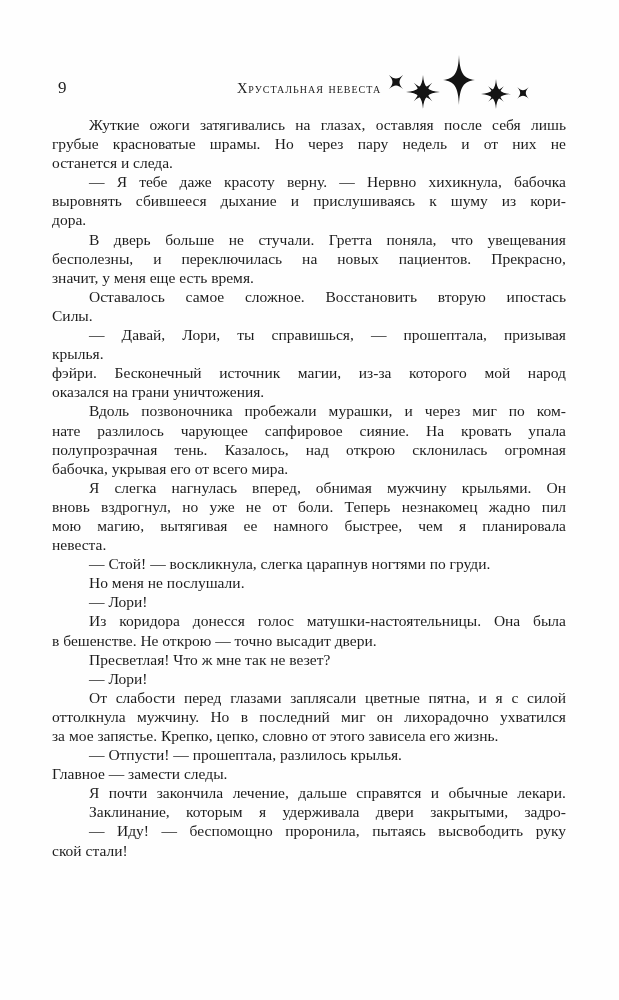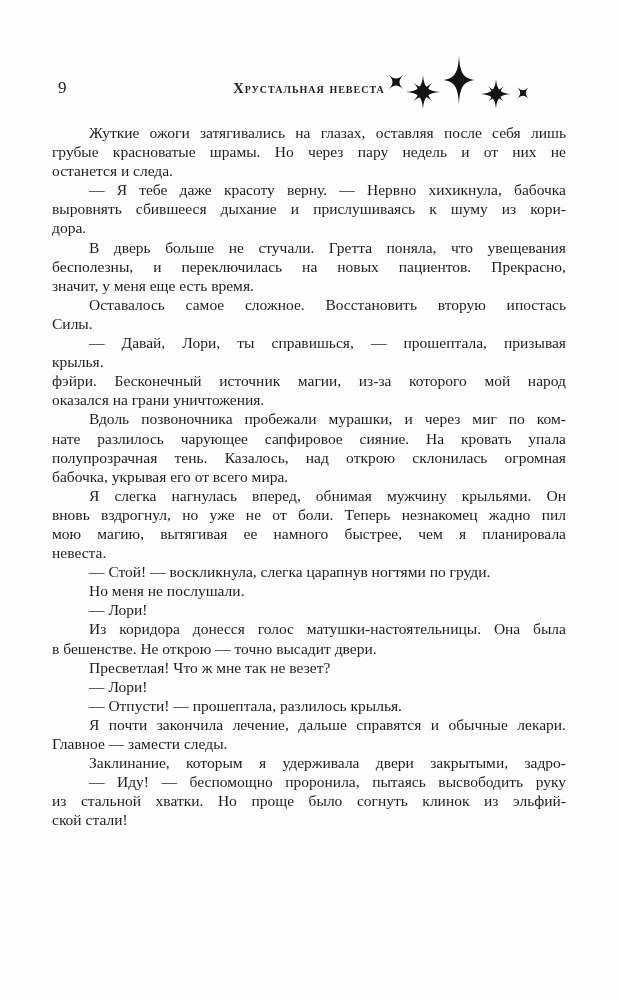--- a/index.html
+++ b/index.html
@@ -29,38 +29,38 @@
     font-size: 17px;
     line-height: 20px;
   }
   .running-title {
     position: absolute;
     left: 0;
     right: 0;
     top: 1px;
     text-align: center;
     font-variant: small-caps;
-    font-weight: bold;
+    font-weight: normal;
     font-size: 14.5px;
     letter-spacing: 1px;
     line-height: 18px;
   }
   .stars {
     position: absolute;
     left: 380px;
     top: 45px;
     width: 165px;
     height: 70px;
   }
   .stars path { fill: #141414; }
   
   .body-text {
     position: absolute;
     left: 52px;
-    top: 123px;
+    top: 115px;
     width: 514px;
     font-size: 15.5px;
     line-height: 19.1px;
   }
   .para { margin: 0; }
   .line {
     text-align: justify;
     text-align-last: justify;
     white-space: normal;
   }
@@ -148,29 +148,33 @@
         <div class="line first">Из коридора донесся голос матушки-настоятельницы. Она была</div>
         <div class="line last">в бешенстве. Не открою — точно высадит двери.</div>
       </div>
       <div class="para">
         <div class="line first last">Пресветлая! Что ж мне так не везет?</div>
       </div>
       <div class="para">
         <div class="line first last">— Лори!</div>
       </div>
       <div class="para">
+        <div class="line first">От слабости перед глазами заплясали цветные пятна, и я с силой</div>
+        <div class="line">оттолкнула мужчину. Но в последний миг он лихорадочно ухватился</div>
+        <div class="line last">за мое запястье. Крепко, цепко, словно от этого зависела его жизнь.</div>
+      </div>
+      <div class="para">
         <div class="line first last">— Отпусти! — прошептала, разлилось крылья.</div>
       </div>
       <div class="para">
+        <div class="line last">Главное — замести следы.</div>
         <div class="line first">Я почти закончила лечение, дальше справятся и обычные лекари.</div>
-        <div class="line last">Главное — замести следы.</div>
       </div>
       <div class="para">
         <div class="line first">Заклинание, которым я удерживала двери закрытыми, задро-</div>
       </div>
       <div class="para">
         <div class="line first">— Иду! — беспомощно проронила, пытаясь высвободить руку</div>
-        <div class="line">из стальной хватки. Но проще было согнуть клинок из эльфий-</div>
         <div class="line last">ской стали!</div>
       </div>
     </main>
 
 </div>
 
 </body></html>

